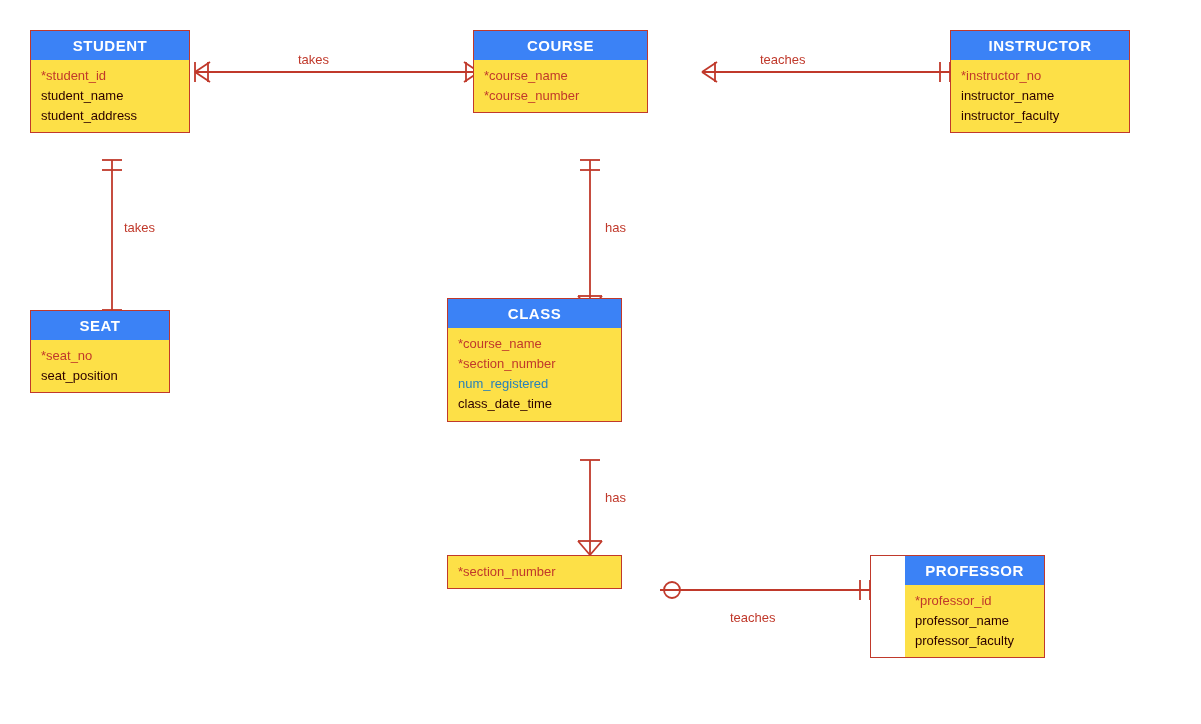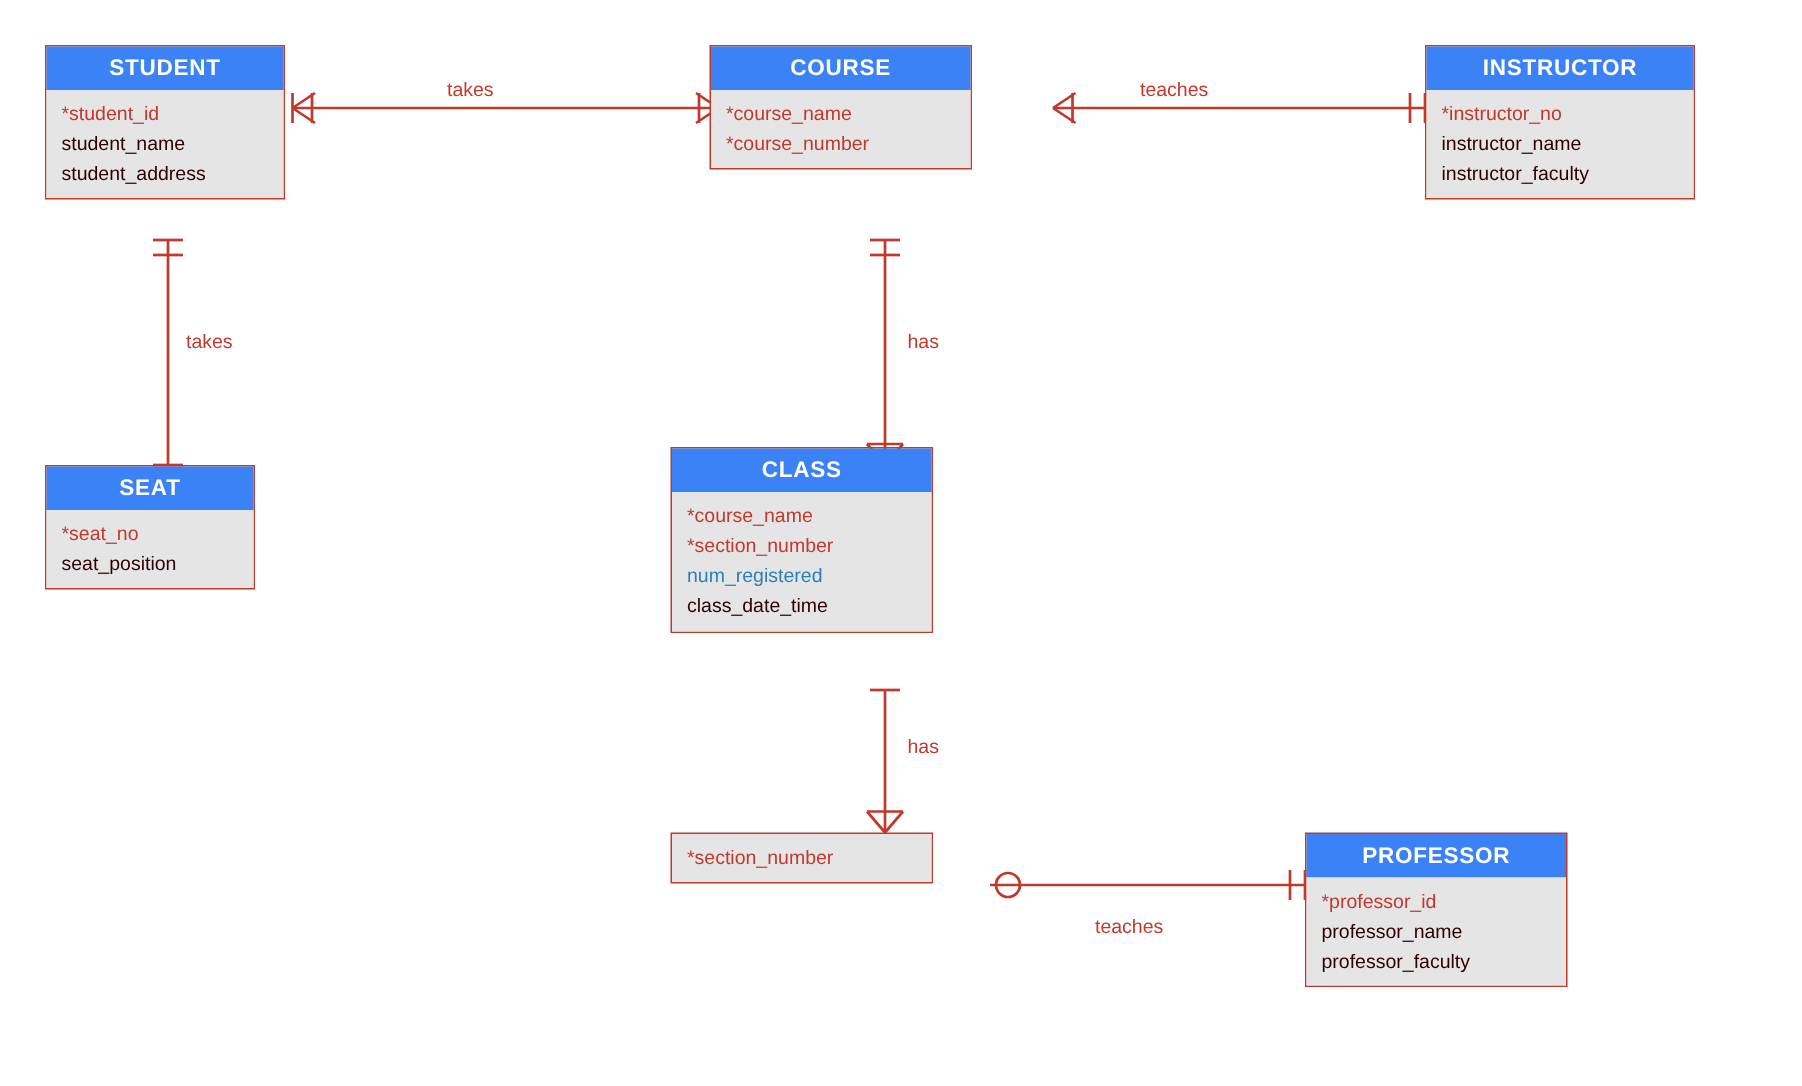--- a/index.html
+++ b/index.html
@@ -24,21 +24,21 @@
     .entity-header {
       background: #3b82f6;
       color: #fff;
       font-weight: bold;
       font-size: 15px;
       text-align: center;
       padding: 6px 10px;
       letter-spacing: 0.5px;
     }
     .entity-body {
-      background: #e5e5e5;
+      background: #fde047;
       padding: 6px 10px;
       font-size: 13px;
       color: #2c0000;
       line-height: 1.55;
     }
     .entity-body .pk {
       color: #c0392b;
     }
     .entity-body .fk {
       color: #2980b9;
@@ -174,21 +174,21 @@
       <div>class_date_time</div>
     </div>
   </div>
 
   <div class="entity" style="left:447px; top:555px; min-width:175px;">
     <div class="entity-body">
       <div class="pk">*section_number</div>
     </div>
   </div>
 
-  <div class="entity" style="left:870px; top:555px; min-width:175px;">
+  <div class="entity" style="left:870px; top:555px; min-width:175px;padding-left:34px;">
     <div class="entity-header">PROFESSOR</div>
     <div class="entity-body">
       <div class="pk">*professor_id</div>
       <div>professor_name</div>
       <div>professor_faculty</div>
     </div>
   </div>
 
 </div>
 

